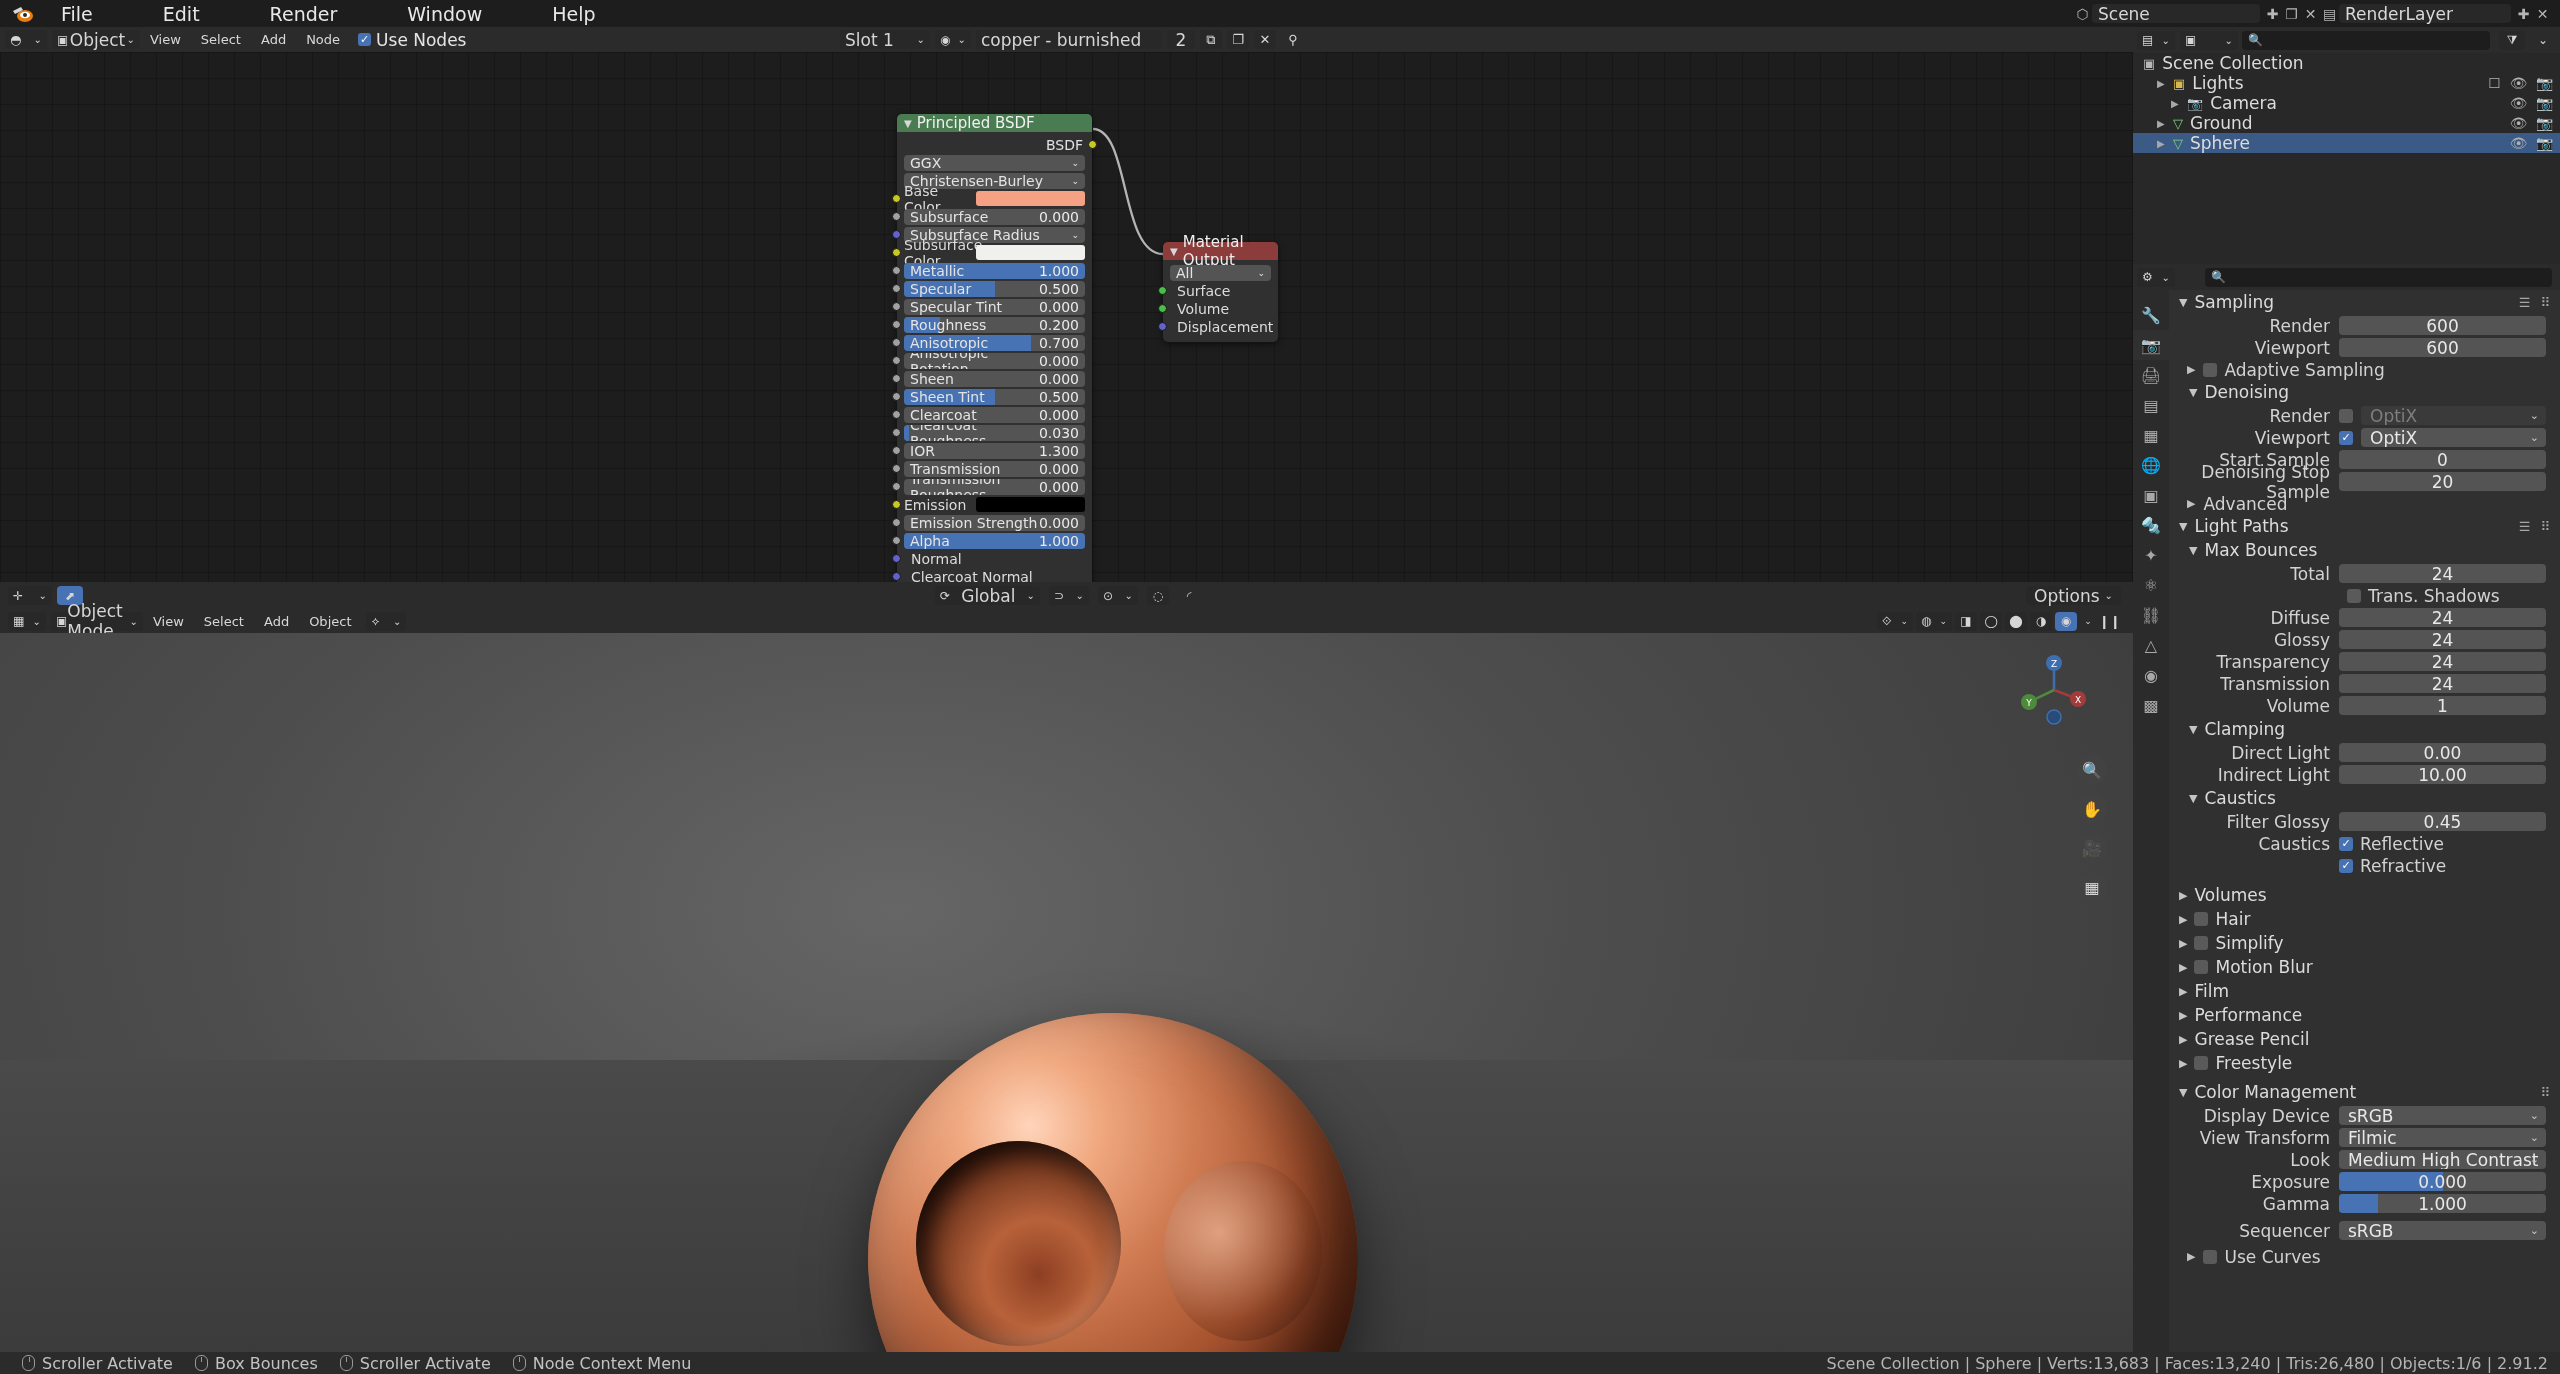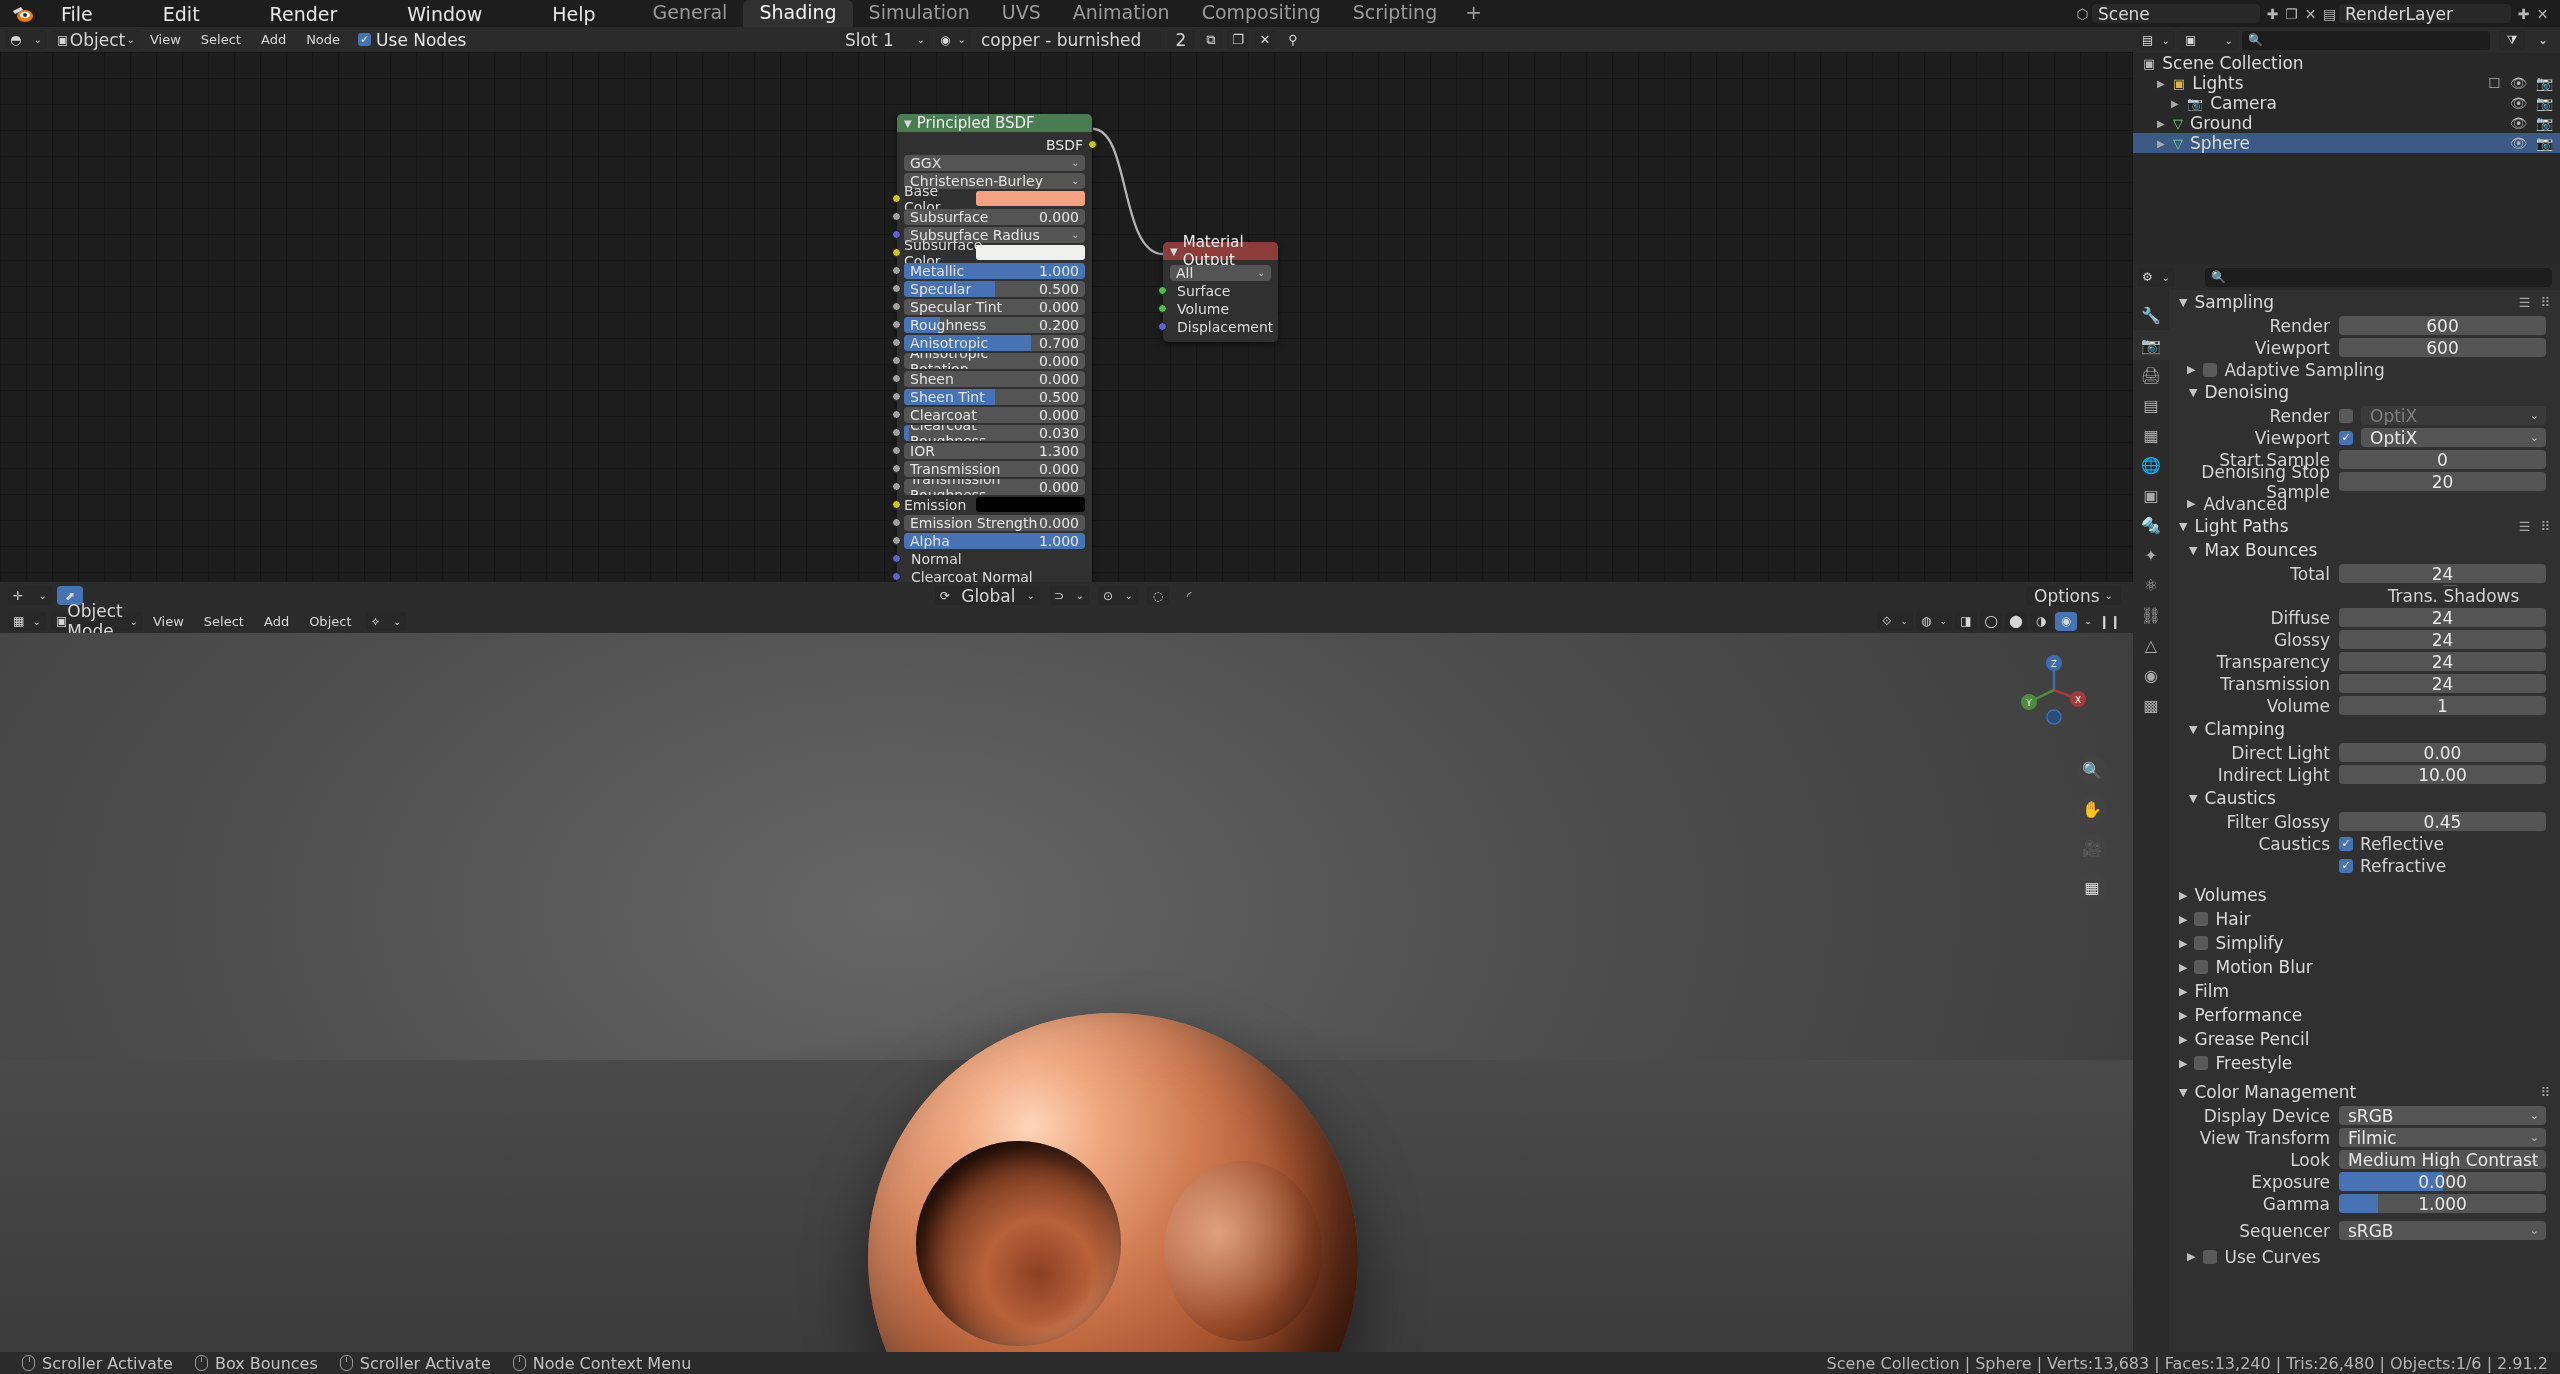--- a/index.html
+++ b/index.html
@@ -194,30 +194,20 @@
       <path d="M1 6 L9 2 L11 5 L3 9 Z" fill="#d9d9d9"></path>
     </svg>
   </div>
   <div class="topmenu">
     <span>File</span>
     <span>Edit</span>
     <span>Render</span>
     <span>Window</span>
     <span>Help</span>
   </div>
-  <div class="wstabs">
-    <div class="wstab">General</div>
-    <div class="wstab active">Shading</div>
-    <div class="wstab">Simulation</div>
-    <div class="wstab">UVS</div>
-    <div class="wstab">Animation</div>
-    <div class="wstab">Compositing</div>
-    <div class="wstab">Scripting</div>
-    <div class="wsplus">+</div>
-  </div>
 
   <div id="topbar-right">
     <div class="tb-icon">⬡</div>
     <div class="tb-field" style="width:168px">
       <span>Scene</span>
     </div>
     <div class="tb-icon">✚</div>
     <div class="tb-icon">❐</div>
     <div class="tb-icon">✕</div>
     <div class="tb-icon">▤</div>
@@ -799,21 +789,21 @@
       <span class="tri">▼</span>
       <span>Max Bounces</span>
     </div>
     <div id="bounce-rows">
         <div class="prow">
           <div class="plab">Total</div>
           <div class="pfield">
             <span>24</span>
           </div>
         </div>
-        <div class="pcheckrow" style="padding-left: 178px; flex-direction: column;">
+        <div class="pcheckrow" style="padding-left: 178px;">
           <span class="pchk off"></span>
           <span>Trans. Shadows</span>
         </div>
         <div class="prow">
           <div class="plab">Diffuse</div>
           <div class="pfield">
             <span>24</span>
           </div>
         </div>
         <div class="prow">

